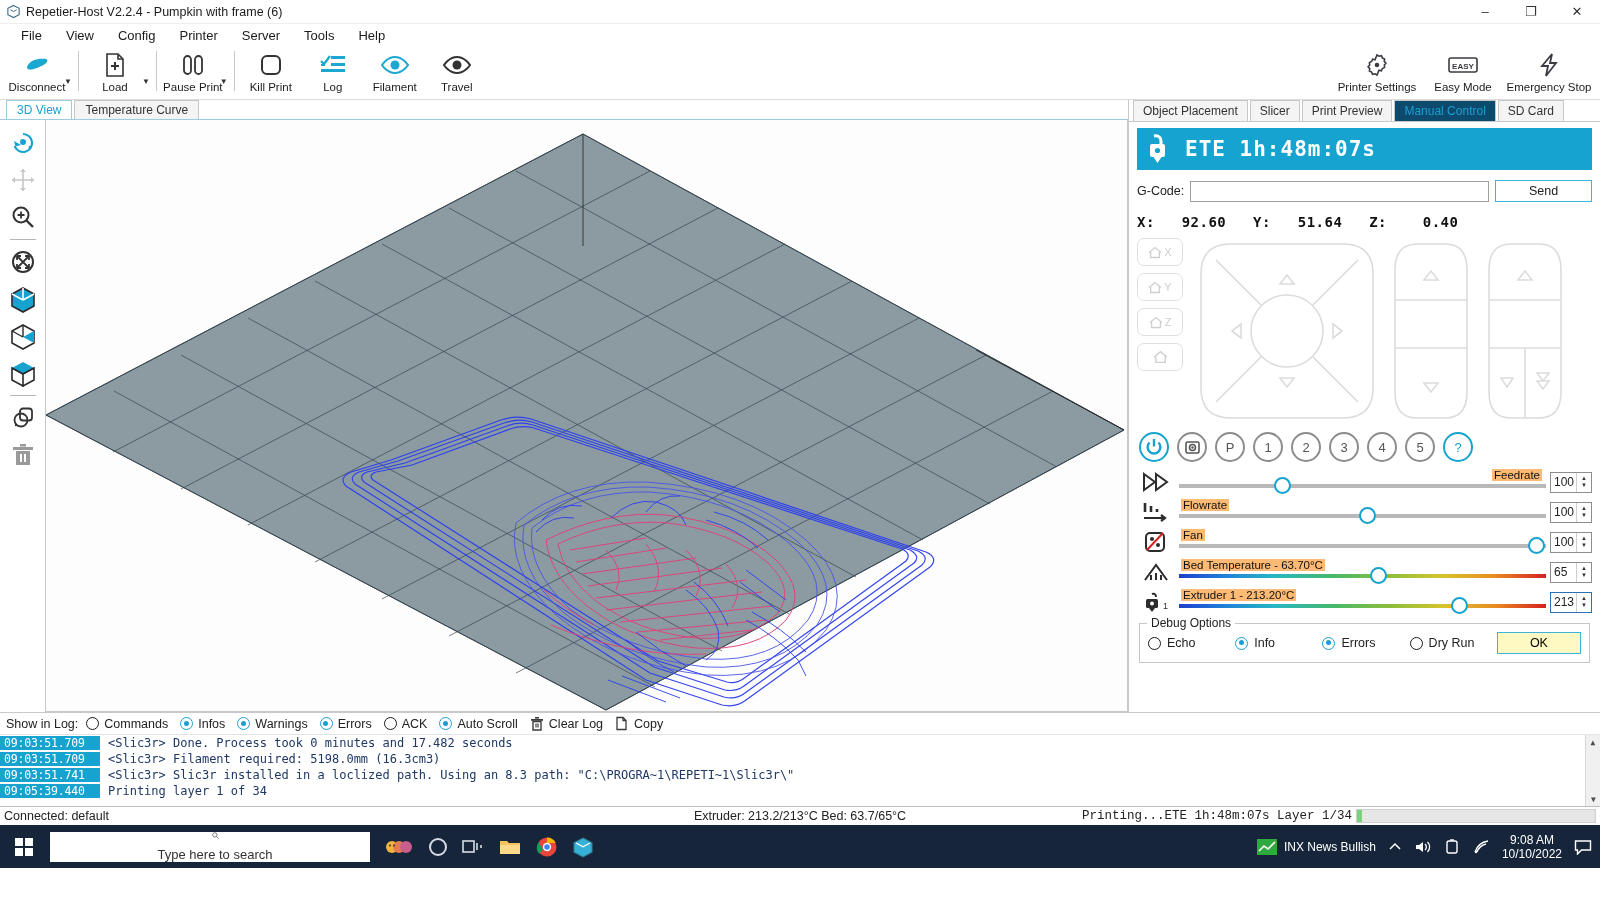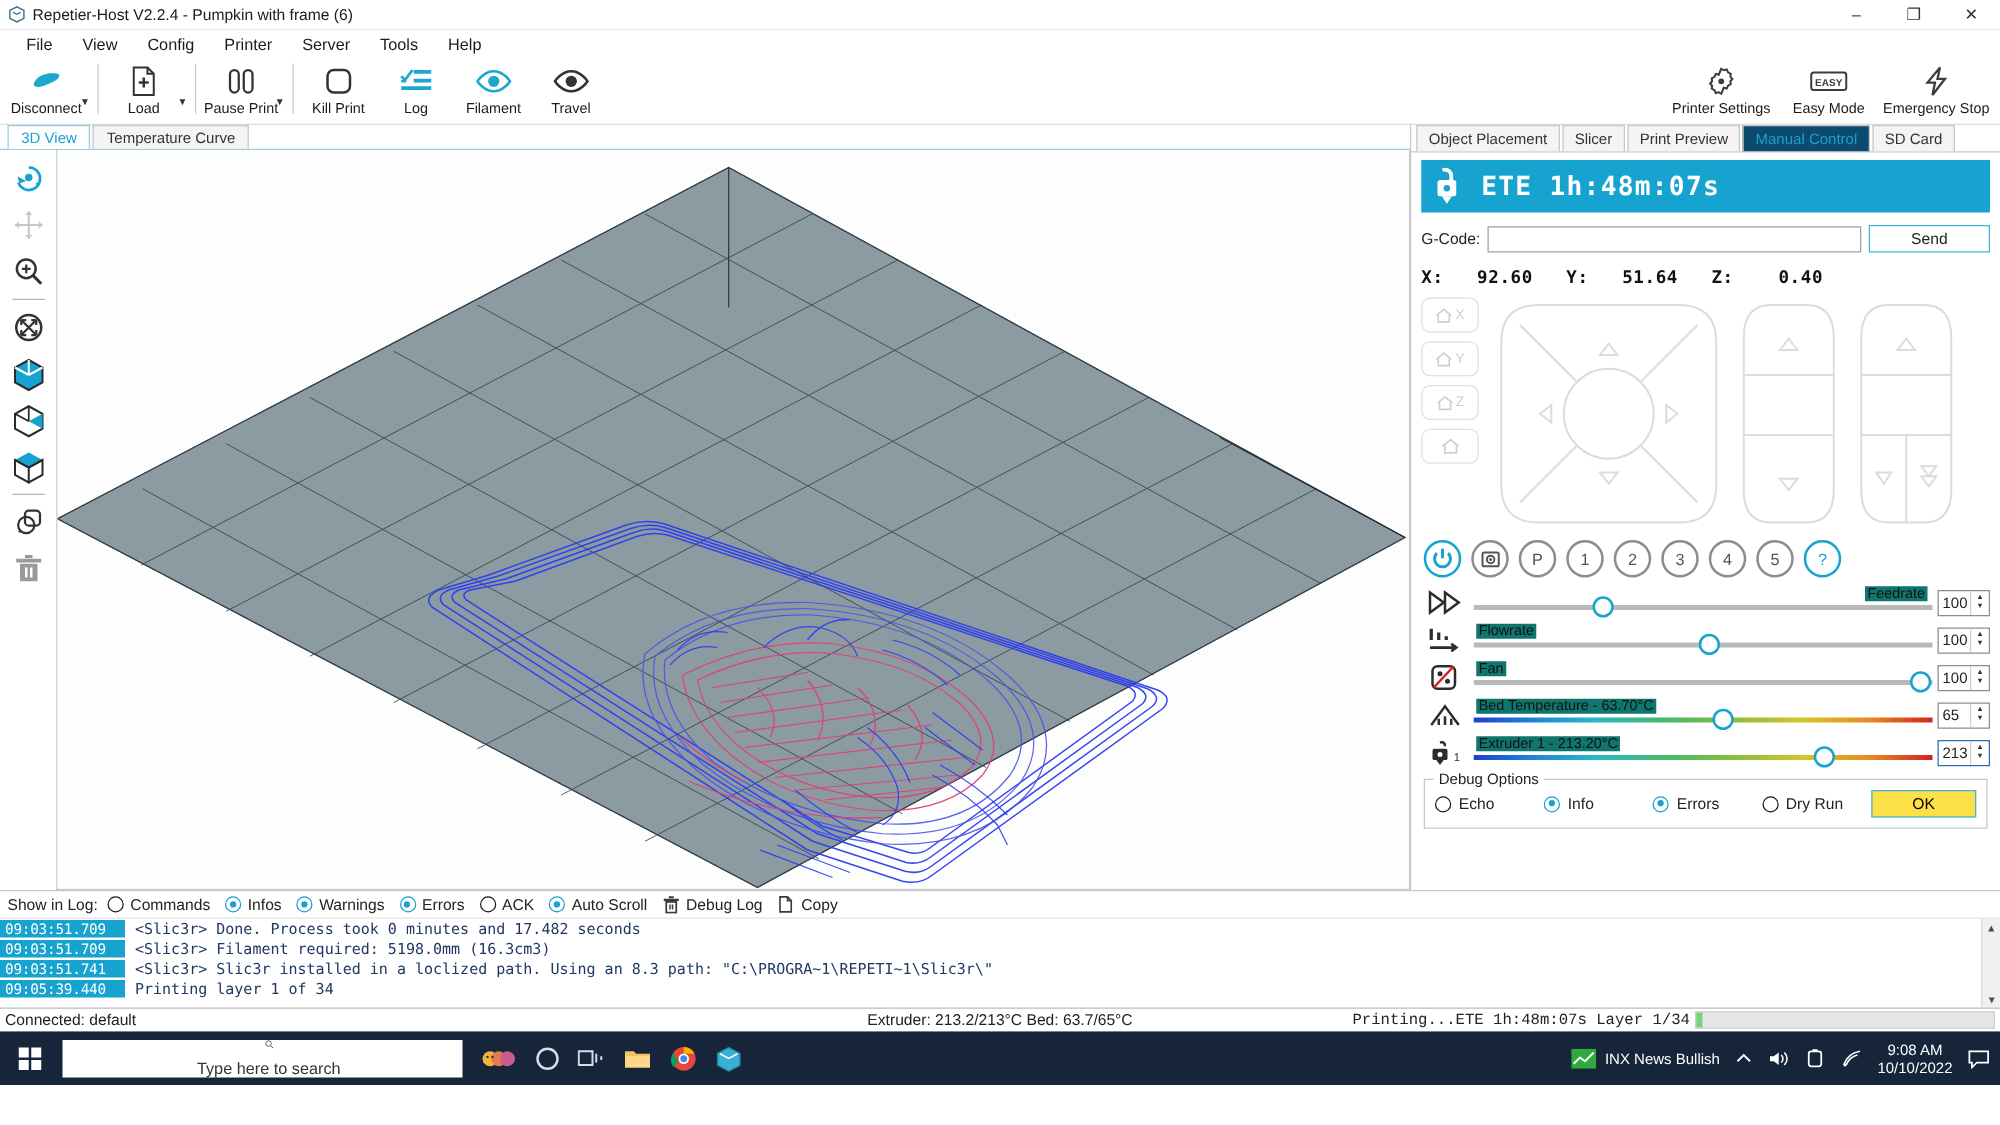--- a/index.html
+++ b/index.html
@@ -67,35 +67,35 @@
   .numrow { display:flex; align-items:center; gap:8px; margin-top:4px; padding-left:2px;}
   .circbtn { width:30px; height:30px; border-radius:50%; border:2px solid #8c8c8c; display:flex; align-items:center; justify-content:center; font-size:13px; color:#555;}
   .circbtn.accent { border-color:#17a3cf; color:#17a3cf; }
 
   .sliders { margin-top:5px; }
   .slider-row { display:flex; align-items:center; height:30px; gap:4px; }
   .srow-icon { width:38px; display:flex; align-items:center; justify-content:center;}
   .strack-wrap { flex:1; position:relative; height:30px; }
   .strack { position:absolute; left:0; right:0; top:17px; height:4px; background:#b9b9b9; }
   .strack.temp { background:linear-gradient(to right,#1f3fd0 0%,#1f7fd8 12%,#28b7c4 26%,#46b86a 42%,#8fbe3c 58%,#d6c52c 72%,#e98c22 86%,#d62020 100%); }
-  .slabel { position:absolute; top:2px; font-size:11.5px; color:#111; background:#0f766e; padding:0 2px; white-space:nowrap;}
+  .slabel { position:absolute; top:2px; font-size:11.5px; color:#111; background:#fdba74; padding:0 2px; white-space:nowrap;}
   .sthumb { position:absolute; top:10px; width:17px; height:17px; border-radius:50%; border:2.5px solid #17a3cf; background:#fff; }
   .spin { width:42px; height:21px; border:1px solid #8d8d8d; display:flex; align-items:center; justify-content:space-between; background:#fff;}
   .spin.focus { border-color:#2b6fb5; }
   .spin span { font-size:12px; padding-left:3px; }
   .spin .arrows { width:15px; height:19px; border-left:1px solid #cfcfcf; display:flex; flex-direction:column; align-items:center; justify-content:center; font-size:6px; line-height:7px; color:#333;}
 
   .debug-fs { margin:6px 2px 0 2px; border:1px solid #c6c6c6; padding:3px 8px 8px 8px; position:relative;}
   .debug-lg { position:absolute; top:-8px; left:7px; background:#fff; padding:0 4px; font-size:12px;}
   .debug-row { display:flex; align-items:center; gap:4px; margin-top:5px;}
   .radio { width:13px; height:13px; border-radius:50%; border:1.6px solid #1a1a1a; display:inline-block; position:relative; }
   .radio.on { border-color:#1b9fd1; }
   .radio.on:after { content:""; position:absolute; left:2.5px; top:2.5px; width:5px; height:5px; border-radius:50%; background:#1b9fd1;}
   .dbg-item { display:flex; align-items:center; gap:6px; width:96px; font-size:12.5px;}
-  .ok-btn { width:95px; height:22px; border:1px solid #3cb5dd; background:#fde047; font-size:12.5px; margin-left:auto;}
+  .ok-btn { width:95px; height:22px; border:1px solid #3cb5dd; background:#fef9c3; font-size:12.5px; margin-left:auto;}
 
   
   .logbar { height:22px; display:flex; align-items:center; gap:4px; padding-left:6px; border-top:1px solid #c9c9c9; background:#fff;}
   .logbar .lb-label { font-size:12.5px; margin-right:4px;}
   .lb-item { display:flex; align-items:center; gap:5px; font-size:12.5px; margin-right:8px;}
   .logview { height:72px; background:#fff; position:relative; font-family:"DejaVu Sans Mono", monospace; font-size:12px; overflow:hidden; border-top:1px solid #e3e3e3;}
   .logline { display:flex; height:16px; align-items:center;}
   .logts { width:100px; background:#17a3cf; color:#fff; padding-left:4px; font-size:11.5px; letter-spacing:-0.2px;}
   .logmsg { padding-left:8px; color:#1f3864; white-space:pre;}
   .logscroll { position:absolute; right:0; top:0; width:15px; height:72px; background:#f0f0f0; border-left:1px solid #d7d7d7;}
@@ -687,21 +687,21 @@
       <span class="radio on"></span>
       <span>Auto Scroll</span>
     </div>
     <div class="lb-item">
       <svg width="14" height="15" viewBox="0 0 14 15">
           <rect x="1" y="3" width="12" height="1.8" fill="#3b3b3b"></rect>
           <rect x="5" y="1" width="4" height="1.6" fill="#3b3b3b"></rect>
           <path d="M3 5.5h8V14H3z" fill="none" stroke="#3b3b3b" stroke-width="1.4"></path>
           <path d="M6 7.5v4M8 7.5v4" stroke="#3b3b3b" stroke-width="1.2"></path>
         </svg>
-      <span>Debug Log</span>
+      <span>Clear Log</span>
     </div>
     <div class="lb-item">
       <svg width="14" height="15" viewBox="0 0 14 15">
           <path d="M2 1.5h6l3 3v9H2z" fill="none" stroke="#3b3b3b" stroke-width="1.3"></path>
           <path d="M8 1.5v3h3" fill="none" stroke="#3b3b3b" stroke-width="1.3"></path>
         </svg>
       <span>Copy</span>
     </div>
   </div>
 

